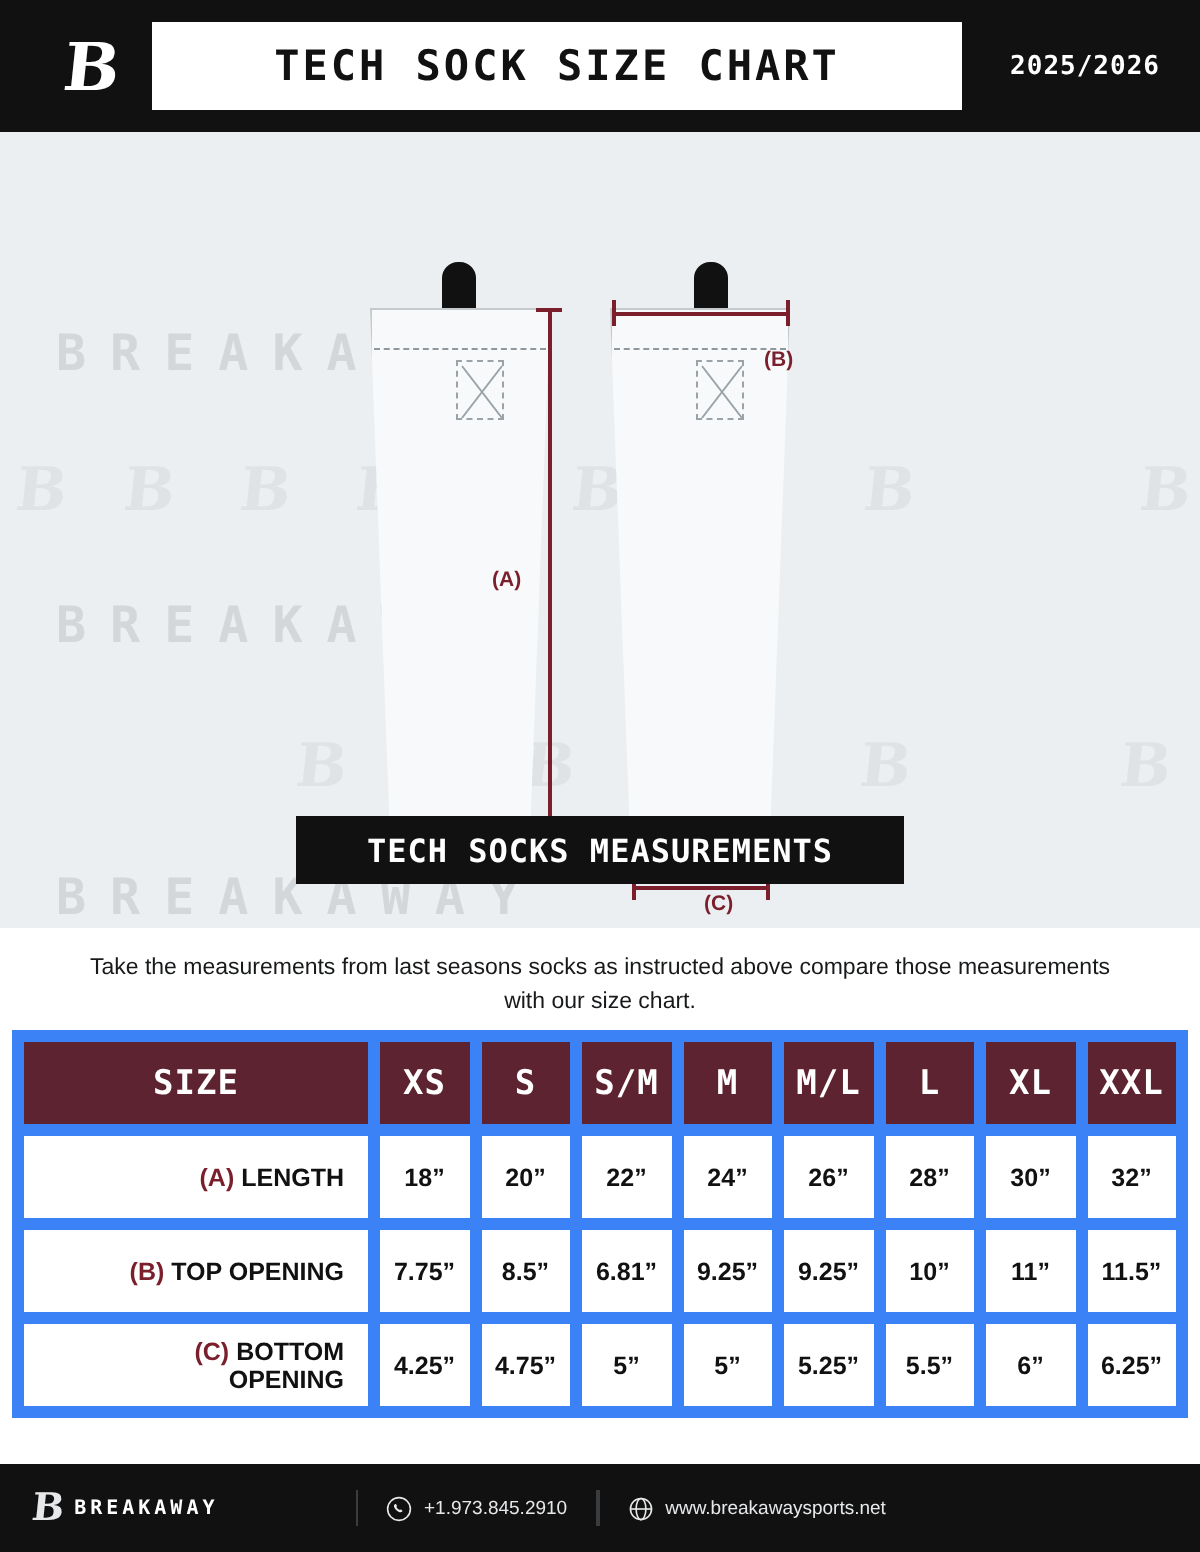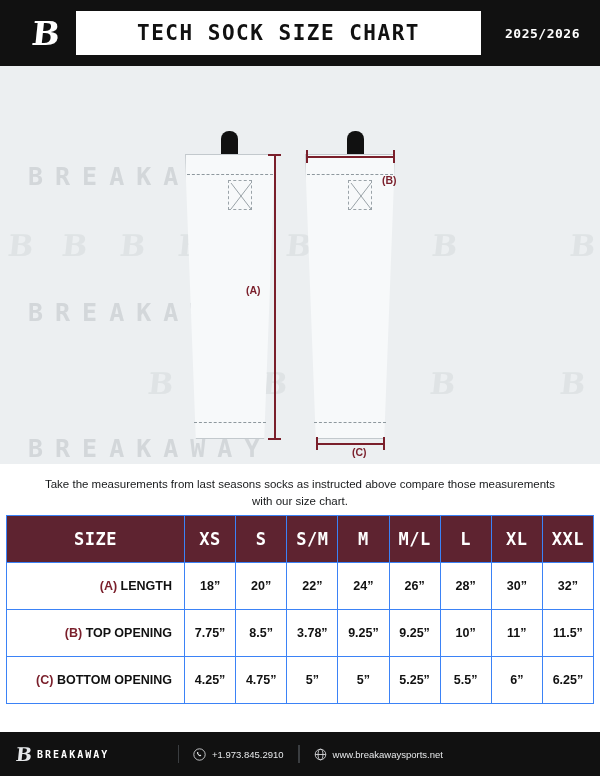--- a/index.html
+++ b/index.html
@@ -185,21 +185,21 @@
     position: absolute;
     left: 0; top: 515px; right: 0;
     padding: 0 6px;
   }
   table {
     width: 100%;
     border-collapse: collapse;
     table-layout: fixed;
   }
   th, td {
-    border: 1px solid #3b82f6;
+    border: 6px solid #3b82f6;
     text-align: center;
     font-weight: bold;
   }
   thead th {
     background: #5e2330;
     color: #ffffff;
     height: 47px;
     font-family: "DejaVu Sans Mono", monospace;
     font-size: 17px;
     letter-spacing: 0.5px;
@@ -318,20 +318,23 @@
       <div class="mline" style="left:393px; top:84px; width:1.5px; height:13px;"></div>
       <div class="mlabel" style="left:382px; top:108px;">(B)</div>
 
       <div class="mline" style="left:316px; top:377px; width:68px; height:1.5px;"></div>
       <div class="mline" style="left:316px; top:371px; width:1.5px; height:13px;"></div>
       <div class="mline" style="left:383px; top:371px; width:1.5px; height:13px;"></div>
       <div class="mlabel" style="left:352px; top:380px;">(C)</div>
     </div>
   </div>
 
+  <div class="meas-banner">
+    <span>TECH SOCKS MEASUREMENTS</span>
+  </div>
 
   <div class="instruction">
     <p>Take the measurements from last seasons socks as instructed above compare those measurements  with our size chart.</p>
   </div>
 
   <div class="table-zone">
     <table>
       <colgroup>
         <col class="c-label">
           <col class="c-val">
@@ -371,21 +374,21 @@
           <td>30”</td>
           <td>32”</td>
         </tr>
         <tr>
           <td class="rowlabel">
             <span class="tagletter">(B)</span>
             <span>TOP OPENING</span>
           </td>
           <td>7.75”</td>
           <td>8.5”</td>
-          <td>3.78”</td>
+          <td>6.81”</td>
           <td>9.25”</td>
           <td>9.25”</td>
           <td>10”</td>
           <td>11”</td>
           <td>11.5”</td>
         </tr>
         <tr>
           <td class="rowlabel">
             <span class="tagletter">(C)</span>
             <span>BOTTOM OPENING</span>

